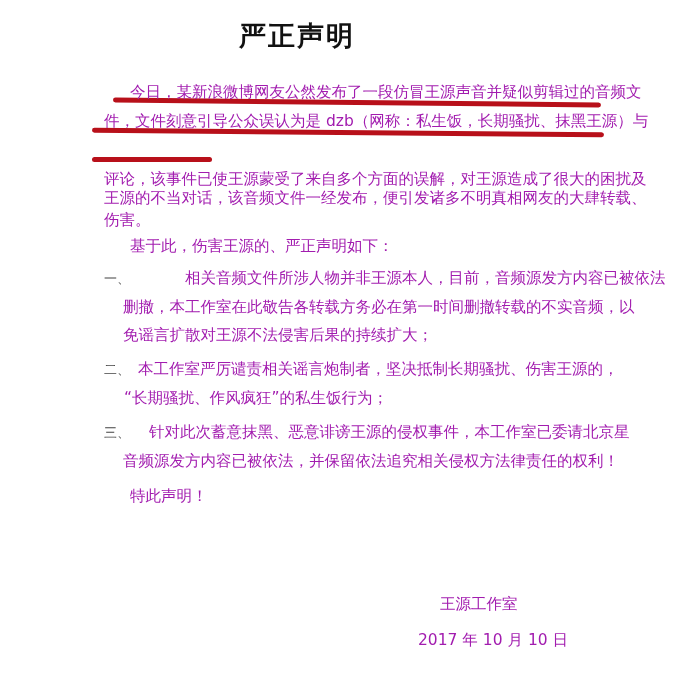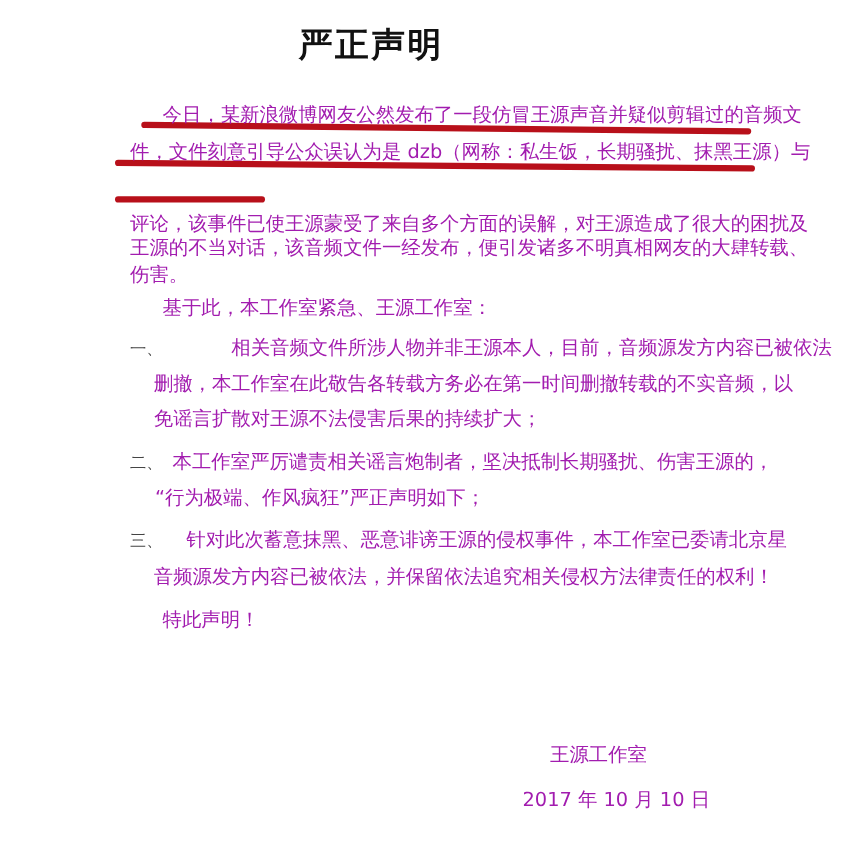--- a/index.html
+++ b/index.html
@@ -27,30 +27,30 @@
 <div class="mark" style="left:113px; top:100px; width:488px; transform:rotate(0.6deg);"></div>
 <div class="mark" style="left:92px; top:130px; width:512px; transform:rotate(0.5deg);"></div>
 <div class="mark" style="left:92px; top:157px; width:120px;"></div>
 
 <div class="line" style="left:130px; top:82px;">今日，某新浪微博网友公然发布了一段仿冒王源声音并疑似剪辑过的音频文</div>
 <div class="line" style="left:104px; top:111px;">件，文件刻意引导公众误认为是 dzb（网称：私生饭，长期骚扰、抹黑王源）与</div>
 <div class="line" style="left:104px; top:140px;margin-top:48px;">王源的不当对话，该音频文件一经发布，便引发诸多不明真相网友的大肆转载、</div>
 <div class="line" style="left:104px; top:169px;">评论，该事件已使王源蒙受了来自多个方面的误解，对王源造成了很大的困扰及</div>
 <div class="line" style="left:104px; top:210px;">伤害。</div>
 
-<div class="line" style="left:130px; top:236px;">基于此，本工作室紧急、王源工作室：</div>
+<div class="line" style="left:130px; top:236px;">基于此，伤害王源的、严正声明如下：</div>
 
 <div class="num" style="left:104px; top:270px;">一、</div>
 <div class="line" style="left:149px; top:268px;margin-left:36px;">相关音频文件所涉人物并非王源本人，目前，音频源发方内容已被依法</div>
 <div class="line" style="left:123px; top:297px;">删撤，本工作室在此敬告各转载方务必在第一时间删撤转载的不实音频，以</div>
 <div class="line" style="left:123px; top:325px;">免谣言扩散对王源不法侵害后果的持续扩大；</div>
 
 <div class="num" style="left:104px; top:361px;">二、</div>
 <div class="line" style="left:138px; top:359px;text-align:right;">本工作室严厉谴责相关谣言炮制者，坚决抵制长期骚扰、伤害王源的，</div>
-<div class="line" style="left:124px; top:388px;">“行为极端、作风疯狂”严正声明如下；</div>
+<div class="line" style="left:124px; top:388px;">“长期骚扰、作风疯狂”的私生饭行为；</div>
 
 <div class="num" style="left:104px; top:424px;">三、</div>
 <div class="line" style="left:149px; top:422px;">针对此次蓄意抹黑、恶意诽谤王源的侵权事件，本工作室已委请北京星</div>
 <div class="line" style="left:123px; top:451px;">音频源发方内容已被依法，并保留依法追究相关侵权方法律责任的权利！</div>
 
 <div class="line" style="left:130px; top:486px;">特此声明！</div>
 
 <div class="line" style="left:440px; top:594px;">王源工作室</div>
 <div class="line" style="left:418px; top:630px;">2017 年 10 月 10 日</div>
 

